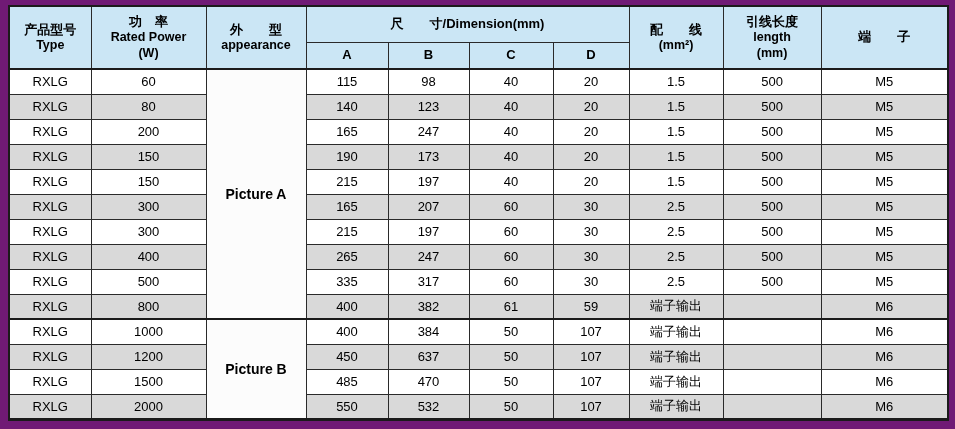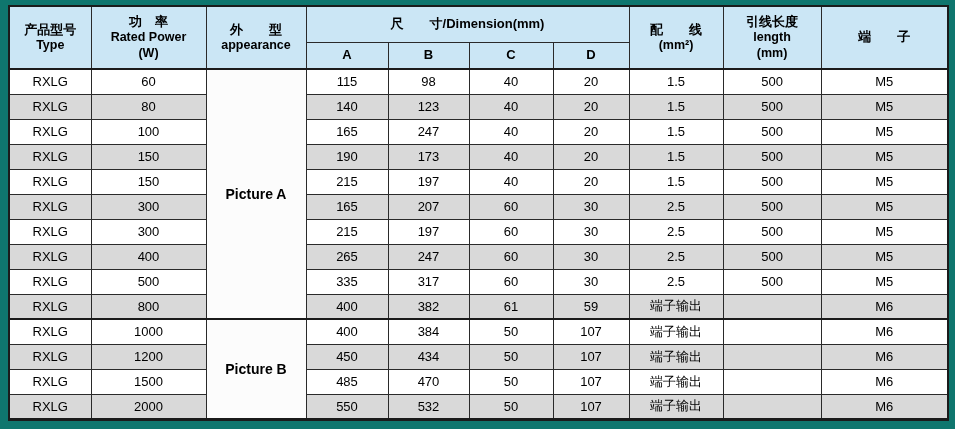--- a/index.html
+++ b/index.html
@@ -8,21 +8,21 @@
     background: #ffffff;
     width: 955px;
     height: 429px;
     font-family: "Liberation Sans", sans-serif;
     color: #000;
   }
   .stage {
     position: relative;
     width: 955px;
     height: 429px;
-    background: #0f766e;
+    background: #701a75;
     overflow: hidden;
   }
   table.spec-table {
     position: absolute;
     left: 8px;
     top: 5px;
     width: 939px;
     border-collapse: collapse;
     table-layout: fixed;
     border: 2px solid #1b1b1b;
@@ -135,21 +135,21 @@
         <td>140</td>
         <td>123</td>
         <td>40</td>
         <td>20</td>
         <td>1.5</td>
         <td>500</td>
         <td>M5</td>
       </tr>
       <tr>
         <td>RXLG</td>
-        <td>100</td>
+        <td>200</td>
         <td>165</td>
         <td>247</td>
         <td>40</td>
         <td>20</td>
         <td>1.5</td>
         <td>500</td>
         <td>M5</td>
       </tr>
       <tr>
         <td>RXLG</td>
@@ -237,21 +237,21 @@
         <td>50</td>
         <td>107</td>
         <td>端子输出</td>
         <td></td>
         <td>M6</td>
       </tr>
       <tr>
         <td>RXLG</td>
         <td>1200</td>
         <td>450</td>
-        <td>434</td>
+        <td>637</td>
         <td>50</td>
         <td>107</td>
         <td>端子输出</td>
         <td></td>
         <td>M6</td>
       </tr>
       <tr>
         <td>RXLG</td>
         <td>1500</td>
         <td>485</td>

